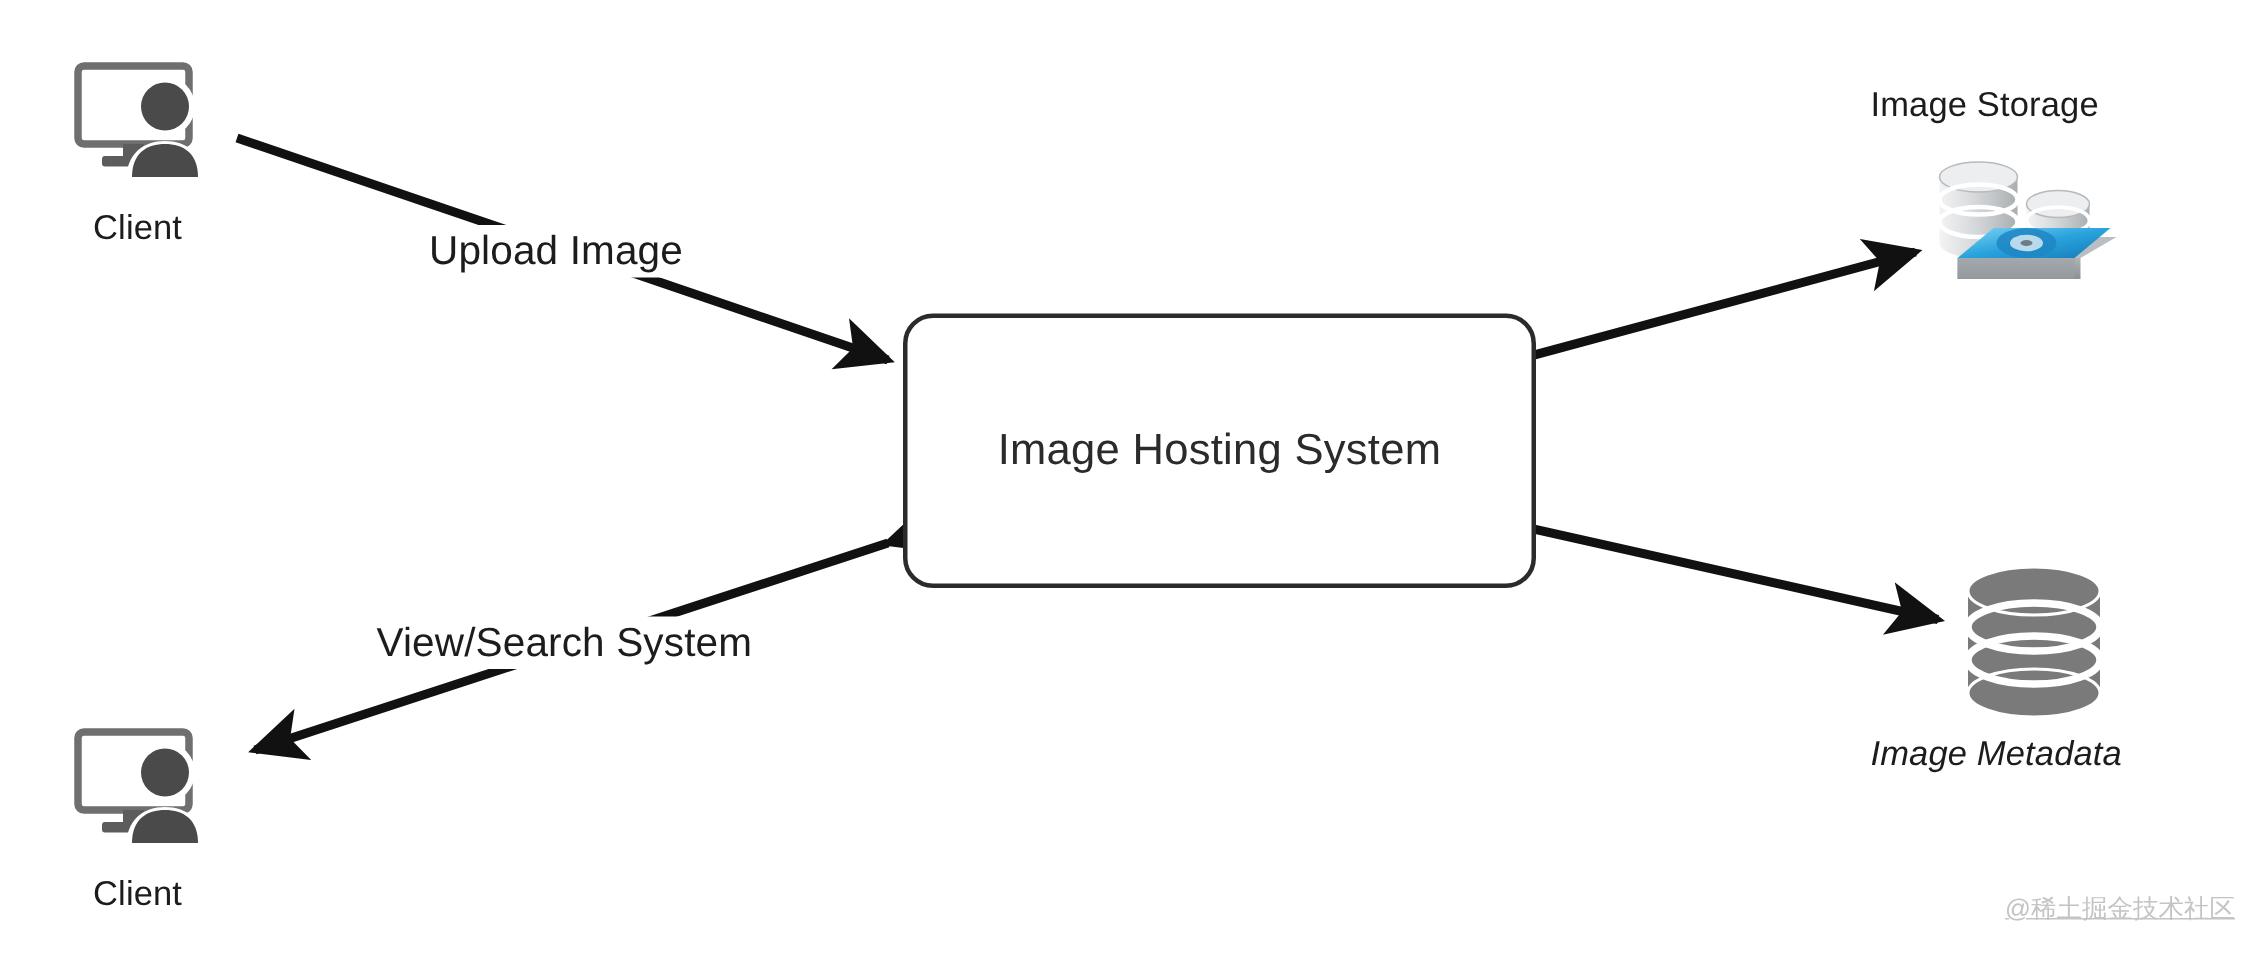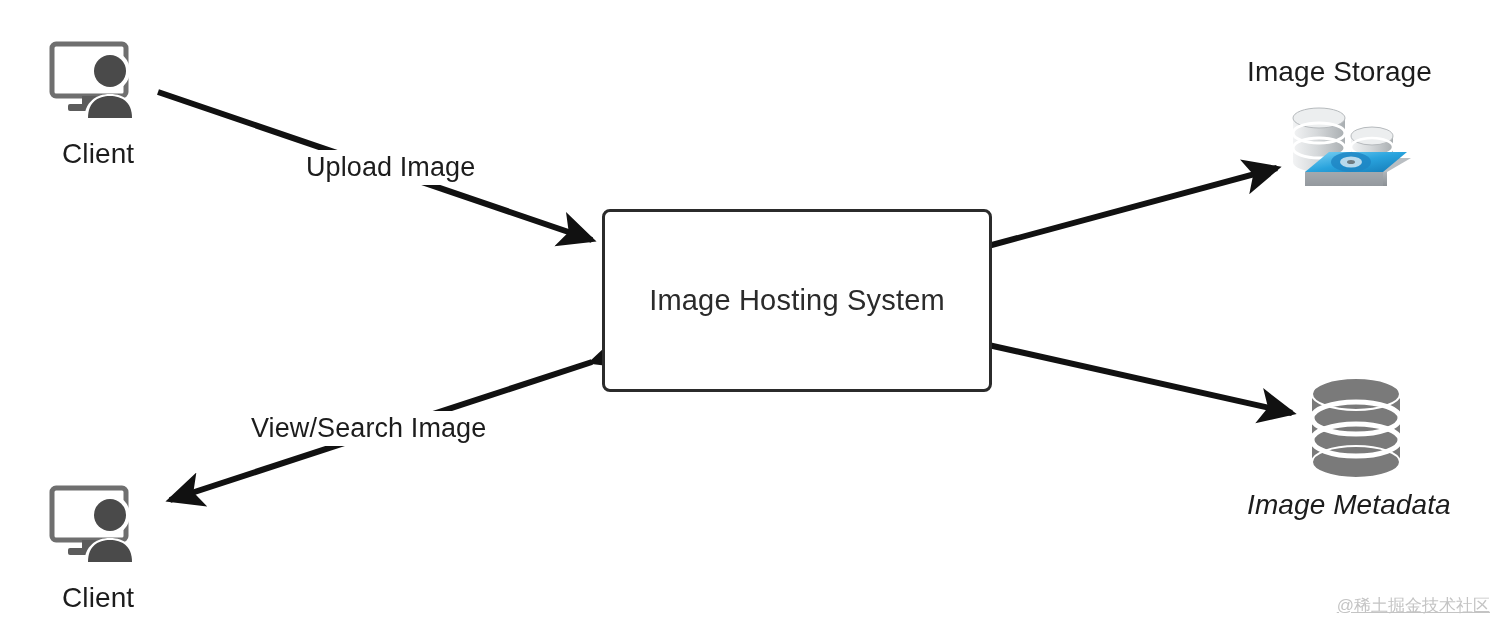--- a/index.html
+++ b/index.html
@@ -19,44 +19,44 @@
   }
   #edges {
     position: absolute;
     left: 0;
     top: 0;
     width: 1512px;
     height: 635px;
   }
   .node-label {
     position: absolute;
-    font-size: 28px;
+    font-size: 23px;
     color: #1c1c1c;
     white-space: nowrap;
     letter-spacing: 0.1px;
   }
   .edge-label {
     position: absolute;
     font-size: 27px;
     color: #1c1c1c;
     white-space: nowrap;
     background: #ffffff;
     padding: 2px 6px;
     letter-spacing: 0.1px;
   }
   
   #system-box {
     position: absolute;
     left: 602px;
     top: 209px;
-    width: 390px;
+    width: 422px;
     height: 183px;
     box-sizing: border-box;
     border: 3px solid #2b2b2b;
-    border-radius: 8px;
+    border-radius: 20px;
     background: #ffffff;
     display: flex;
     align-items: center;
     justify-content: center;
   }
   #system-box .box-text {
     font-size: 29px;
     color: #2b2b2b;
     letter-spacing: 0.2px;
   }
@@ -132,23 +132,23 @@
       <g>
         <circle cx="62" cy="33" r="20" fill="#ffffff"></circle>
         <path d="M36 83 C36 64 48 56 62 56 C76 56 88 64 88 83 Z" fill="#ffffff"></path>
         <circle cx="62" cy="33" r="16" fill="#4a4a4a"></circle>
         <path d="M40 80 C40 64 50 58 62 58 C74 58 84 64 84 80 Z" fill="#4a4a4a"></path>
       </g>
     </svg>
   </div>
   <div class="node-label" style="left:62px; top:582px;">Client</div>
 
-  <div class="edge-label" style="left:280px; top:150px;margin-left:20px;">Upload Image</div>
-
-  <div class="edge-label" style="left:245px; top:411px;">View/Search Image</div>
+  <div class="edge-label" style="left:280px; top:150px;">Upload Image</div>
+
+  <div class="edge-label" style="left:245px; top:411px;">View/Search System</div>
 
   <div class="node-label" style="left:1247px; top:56px;">Image Storage</div>
   <div class="storage-icon" style="left:1283px; top:100px;">
     <svg width="130" height="104" viewBox="0 0 130 104" xmlns="http://www.w3.org/2000/svg">
       <defs>
         <linearGradient id="cylGrad" x1="0" y1="0" x2="1" y2="0">
           <stop offset="0%" stop-color="#f2f3f4"></stop>
           <stop offset="45%" stop-color="#d6d9db"></stop>
           <stop offset="100%" stop-color="#a9aeb1"></stop>
         </linearGradient>

